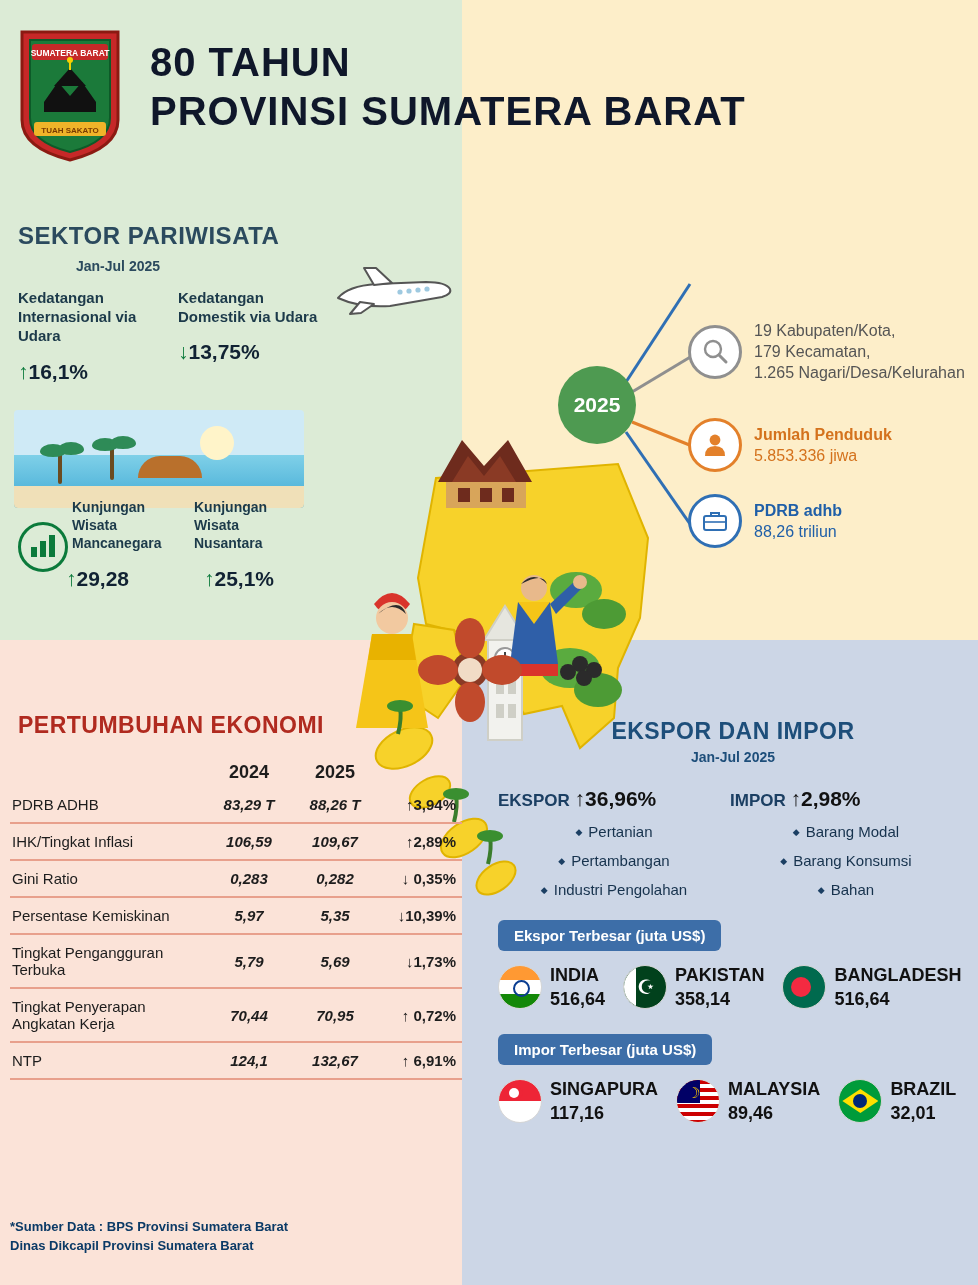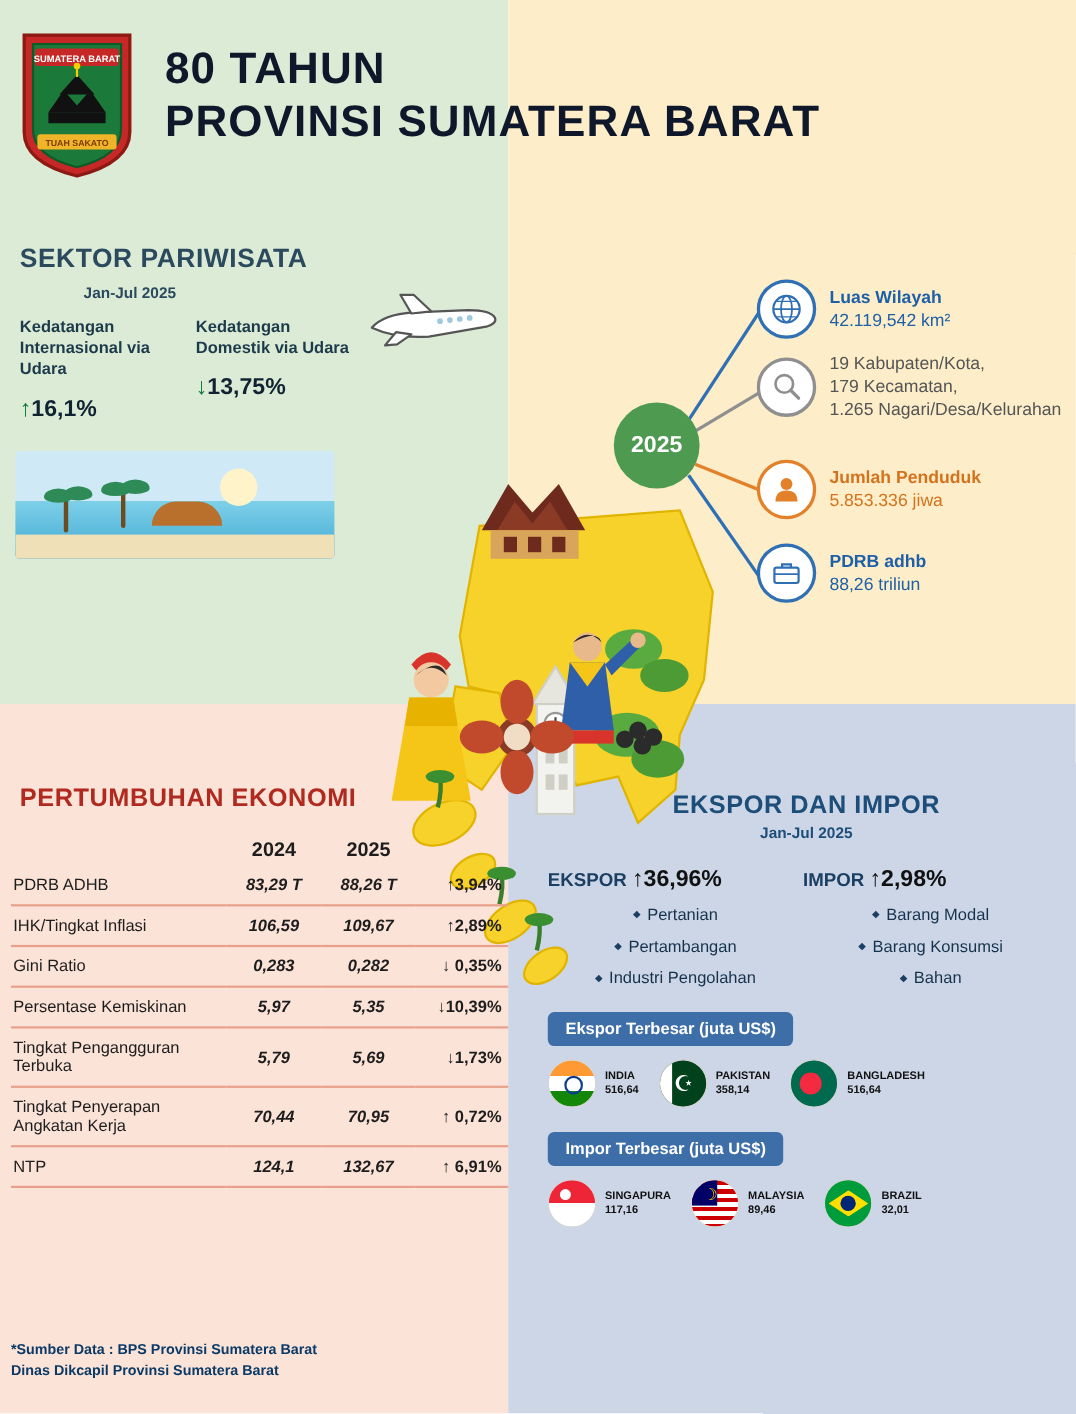--- a/index.html
+++ b/index.html
@@ -118,21 +118,21 @@
   .ei-li { font-size:15px; color:#16324d; margin-top:12px;text-align:center; }
   .ei-li::before { content:"\25C6"; font-size:9px; color:#1b3f63; margin-right:6px; vertical-align:2px; }
 
   .band {
     display:inline-block; background:#3d6ea8; color:#fff; font-weight:bold;
     font-size:15px; padding:7px 16px; border-radius:6px; margin-top:22px;text-align:right;
   }
   .flags { display:flex; gap:18px; margin-top:12px; }
   .flag-item { display:flex; align-items:center; gap:8px; }
   .flag { width:44px; height:44px; border-radius:50%; overflow:hidden; position:relative; flex:none; border:1px solid #d6d6d6; }
-  .flag-txt { font-size:10px; font-weight:bold; color:#111; line-height:1.35; }
+  .flag-txt { font-size:18px; font-weight:bold; color:#111; line-height:1.35; }
   .flag-txt span { display:block; }
 
   
   .f-india { background:linear-gradient(#ff9933 33%, #ffffff 33% 66%, #138808 66%); }
   .f-india::after { content:""; position:absolute; left:50%; top:50%; width:13px; height:13px; margin:-7px 0 0 -7px; border:2px solid #0a3d91; border-radius:50%; }
   .f-pak { background:#01411c; }
   .f-pak::before { content:""; position:absolute; left:0; top:0; width:28%; height:100%; background:#fff; }
   .f-pak::after { content:"\262A"; position:absolute; left:52%; top:50%; transform:translate(-50%,-50%); color:#fff; font-size:20px; }
   .f-bang { background:#006a4e; }
   .f-bang::after { content:""; position:absolute; left:42%; top:50%; width:20px; height:20px; margin:-10px 0 0 -10px; background:#f42a41; border-radius:50%; }
@@ -204,20 +204,39 @@
       <div class="palm-leaf" style="left:26px; top:34px;"></div>
       <div class="palm-leaf" style="left:44px; top:32px;"></div>
     </div>
     <div>
       <div class="palm-trunk" style="left:96px; top:36px;"></div>
       <div class="palm-leaf" style="left:78px; top:28px;"></div>
       <div class="palm-leaf" style="left:96px; top:26px;"></div>
     </div>
   </div>
 
+  <div class="visit">
+    <div class="chart-icon">
+      <i style="height:10px"></i>
+        <i style="height:16px"></i>
+        <i style="height:22px"></i>
+    </div>
+    <div class="visit-row">
+      <div class="visit-col">Kunjungan Wisata Mancanegara</div>
+      <div class="visit-col">Kunjungan Wisata Nusantara</div>
+    </div>
+    <div class="visit-vals">
+      <div class="visit-val">
+        <span class="up">↑</span><span>29,28</span>
+      </div>
+      <div class="visit-val">
+        <span class="up">↑</span><span>25,1%</span>
+      </div>
+    </div>
+  </div>
 
   <div class="plane">
     <svg width="130" height="70" viewBox="0 0 130 70">
       <g fill="#ffffff" stroke="#555" stroke-width="2" stroke-linejoin="round">
         <path d="M8 40 Q18 28 46 26 L96 24 Q116 24 120 31 Q122 36 112 39 L60 48 Q30 50 8 40 Z"></path>
         <path d="M44 27 L34 10 L46 10 L62 25 Z"></path>
         <path d="M30 44 L20 56 L31 55 L44 46 Z"></path>
       </g>
       <g fill="#9ec9e0">
         <circle cx="70" cy="34" r="2.6"></circle>
@@ -231,35 +250,20 @@
   <div class="hub">
     <svg width="438" height="350" style="position:absolute;left:0;top:0">
       <line x1="86" y1="150" x2="150" y2="52" stroke="#2f6fb4" stroke-width="3"></line>
       <line x1="92" y1="160" x2="152" y2="124" stroke="#8f8f8f" stroke-width="3"></line>
       <line x1="92" y1="190" x2="152" y2="214" stroke="#e3802a" stroke-width="3"></line>
       <line x1="86" y1="200" x2="150" y2="292" stroke="#2f6fb4" stroke-width="3"></line>
     </svg>
 
     <div class="hub-center">2025</div>
 
-    <div class="hub-item" style="left:148px; top:22px;">
-      <div class="hub-ico">
-        <svg width="30" height="30" viewBox="0 0 30 30">
-            <circle cx="15" cy="15" r="12" fill="none" stroke="#2f6fb4" stroke-width="2"></circle>
-            <ellipse cx="15" cy="15" rx="5" ry="12" fill="none" stroke="#2f6fb4" stroke-width="1.6"></ellipse>
-            <line x1="3" y1="15" x2="27" y2="15" stroke="#2f6fb4" stroke-width="1.6"></line>
-            <line x1="5" y1="8" x2="25" y2="8" stroke="#2f6fb4" stroke-width="1.2"></line>
-            <line x1="5" y1="22" x2="25" y2="22" stroke="#2f6fb4" stroke-width="1.2"></line>
-          </svg>
-      </div>
-      <div class="hub-txt c-blue">
-        <b>Luas Wilayah</b>
-        <span>42.119,542 km²</span>
-      </div>
-    </div>
 
     <div class="hub-item" style="left:148px; top:88px;">
       <div class="hub-ico grey">
         <svg width="30" height="30" viewBox="0 0 30 30">
             <circle cx="13" cy="12" r="8" fill="none" stroke="#8f8f8f" stroke-width="2.4"></circle>
             <line x1="19" y1="18" x2="26" y2="25" stroke="#8f8f8f" stroke-width="3" stroke-linecap="round"></line>
           </svg>
       </div>
       <div class="hub-txt c-grey">
         <span>19 Kabupaten/Kota,</span><br>

